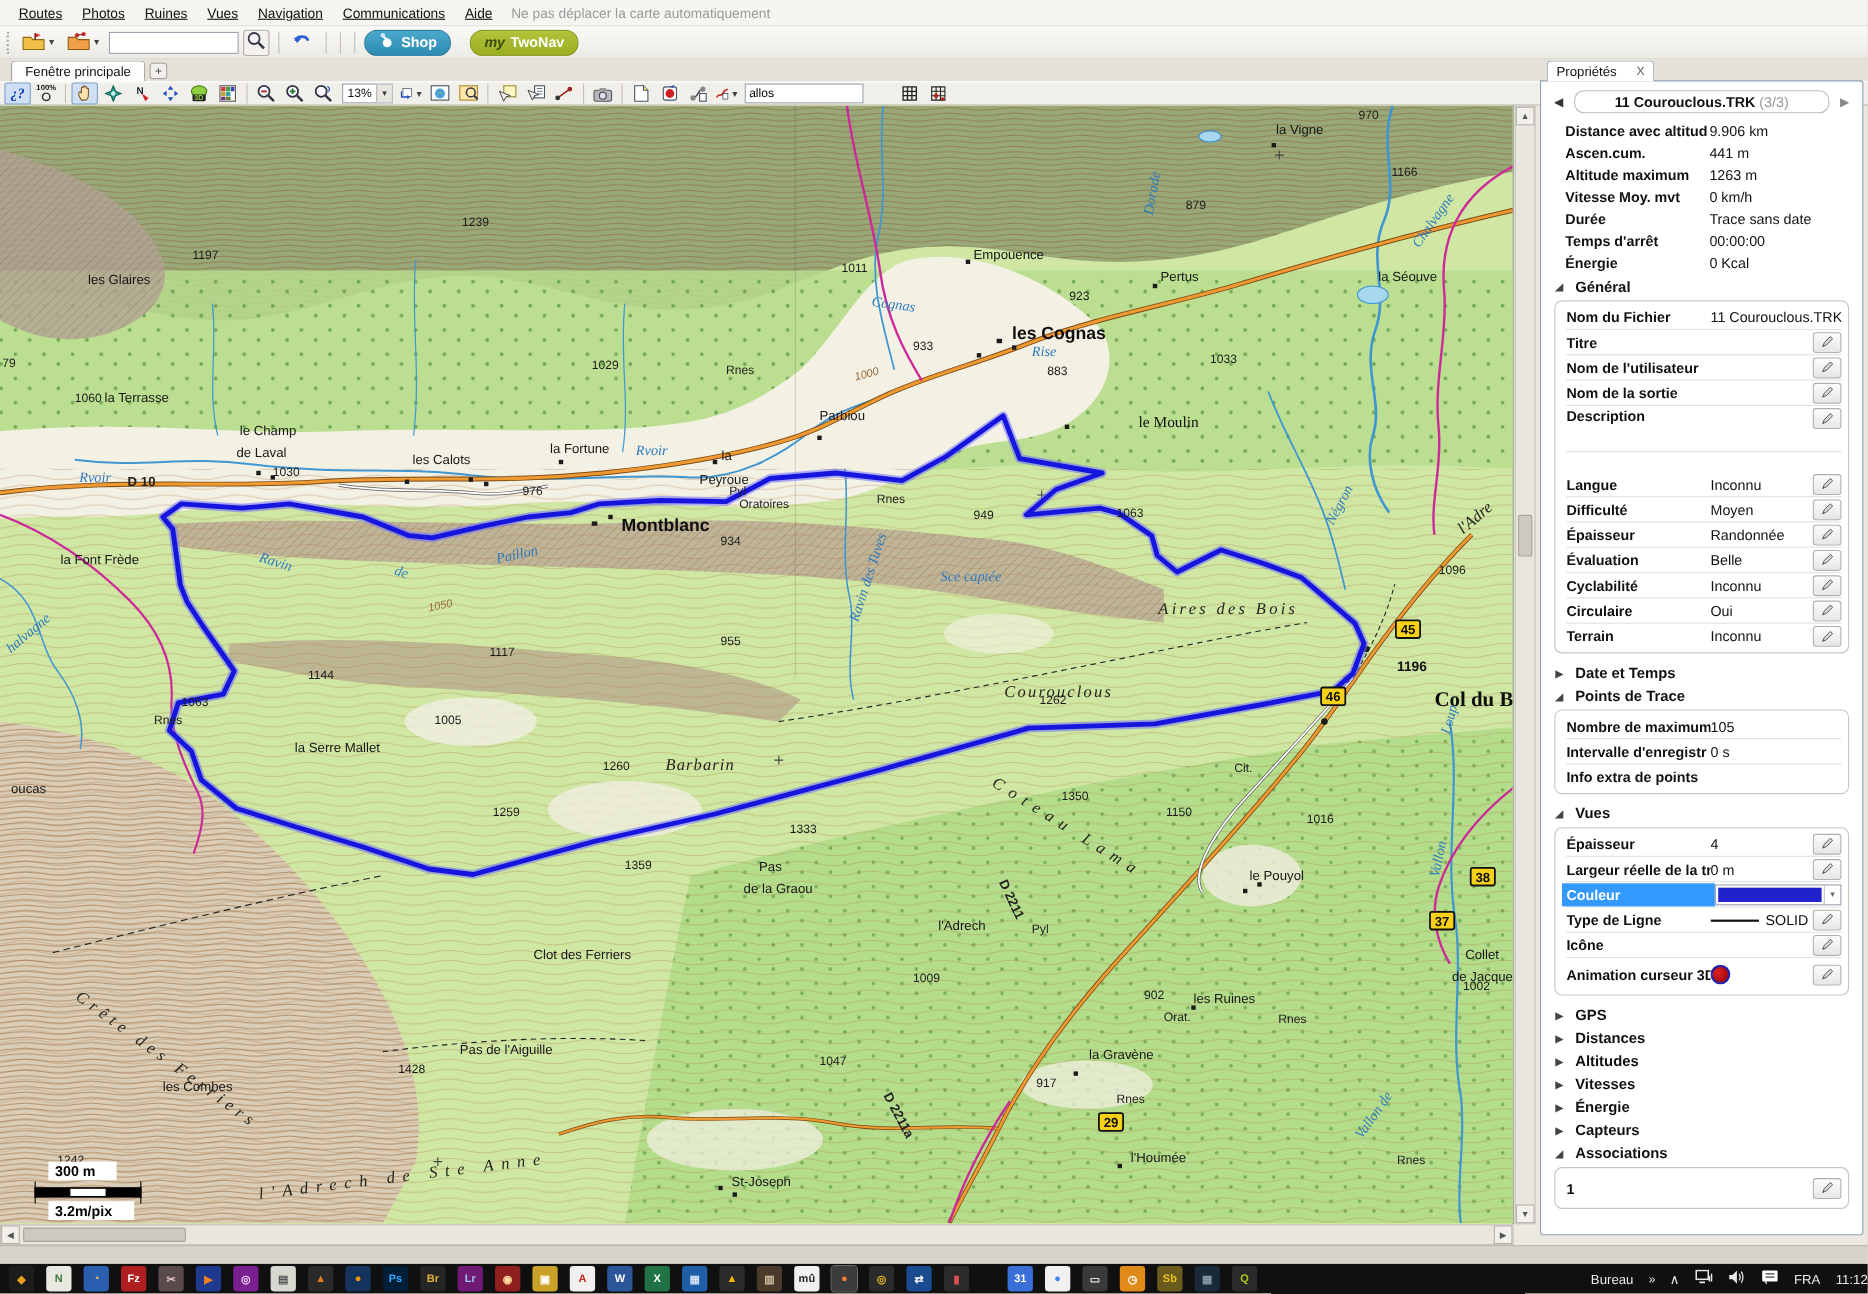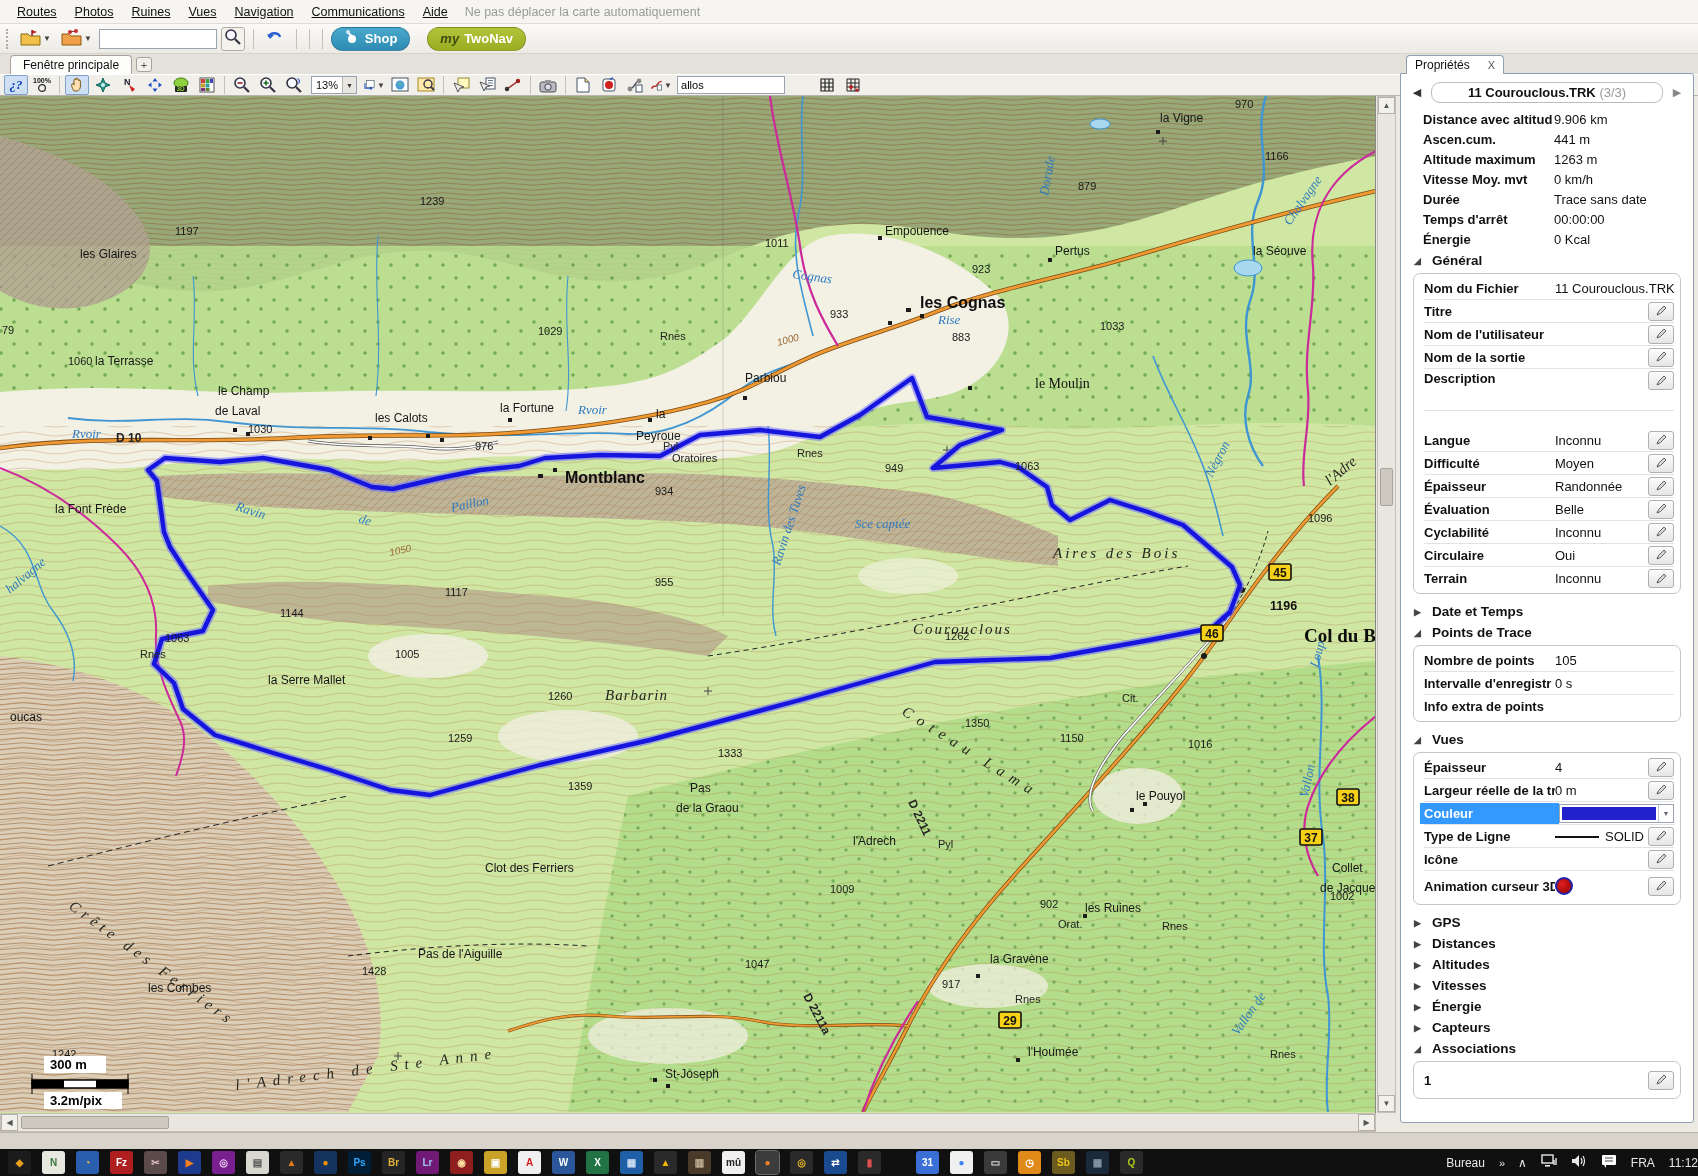--- a/index.html
+++ b/index.html
@@ -810,21 +810,21 @@
         <div class="sec-header">
           <span class="tri">▶</span>
           <span>Date et Temps</span>
         </div>
         <div class="sec-header">
           <span class="tri">◢</span>
           <span>Points de Trace</span>
         </div>
         <div class="group">
           <div class="g-row">
-            <span class="lb">Nombre de points</span>
+            <span class="lb">Nombre de maximum</span>
             <span class="vl">105</span>
           </div>
           <div class="g-row">
             <span class="lb">Intervalle d'enregistr</span>
             <span class="vl">0 s</span>
           </div>
           <div class="g-row">
             <span class="lb">Info extra de points</span>
             <span class="vl"></span>
           </div>

